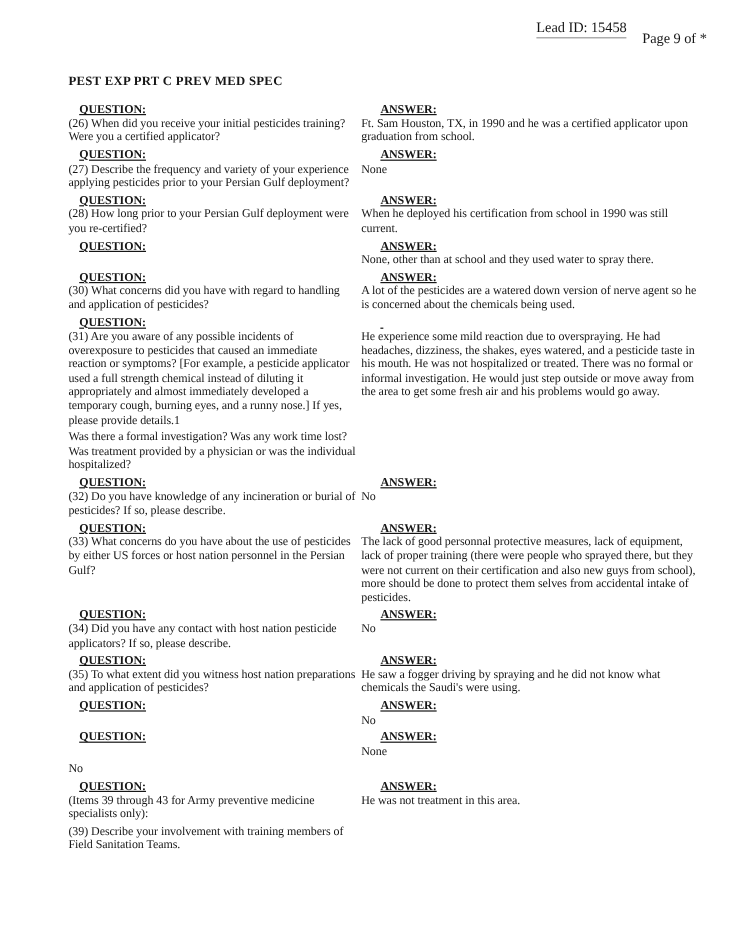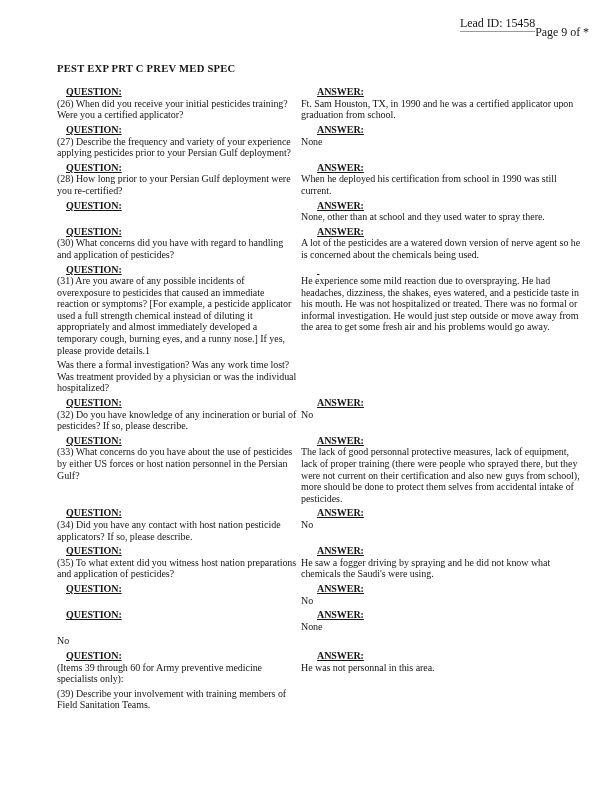--- a/index.html
+++ b/index.html
@@ -16,21 +16,21 @@
     position:relative;
   }
   .top-row {
     display:flex;
     justify-content:flex-end;
     align-items:flex-start;
     padding:18px 22px 0 12px;
     font-size:12px;
   }
   .lead-id { border-bottom:1px solid #9a9a9a; padding-bottom:1px; }
-  .page-num { margin-top:9px; }
+  .page-num { margin-top:9px;margin-left:13px; }
   .doc-title {
     font-weight:bold;
     font-size:10.6px;
     letter-spacing:0.25px;
     margin:24px 0 12px 57px;
   }
   .qa-list { padding:0 24px 0 57px; }
   .qa-row {
     display:grid;
     grid-template-columns:244px 1fr;
@@ -202,23 +202,23 @@
     <section class="qa-row">
       <div class="a-col">
 
         <div class="a-text">No</div>
       </div>
     </section>
 
     <section class="qa-row">
       <div class="q-col">
         <div class="label q-label">QUESTION:</div>
-        <div class="q-text">(Items 39 through 60 for Army preventive medicine specialists only):</div>
+        <div class="q-text">(Items 39 through 43 for Army preventive medicine specialists only):</div>
         <div class="q-text q-text2">(39) Describe your involvement with training members of Field Sanitation Teams.</div>
       </div>
       <div class="a-col">
         <div class="label a-label">ANSWER:</div>
-        <div class="a-text">He was not personnal in this area.</div>
+        <div class="a-text">He was not treatment in this area.</div>
       </div>
     </section>
 
   </div>
 </div>
 
 </body></html>

